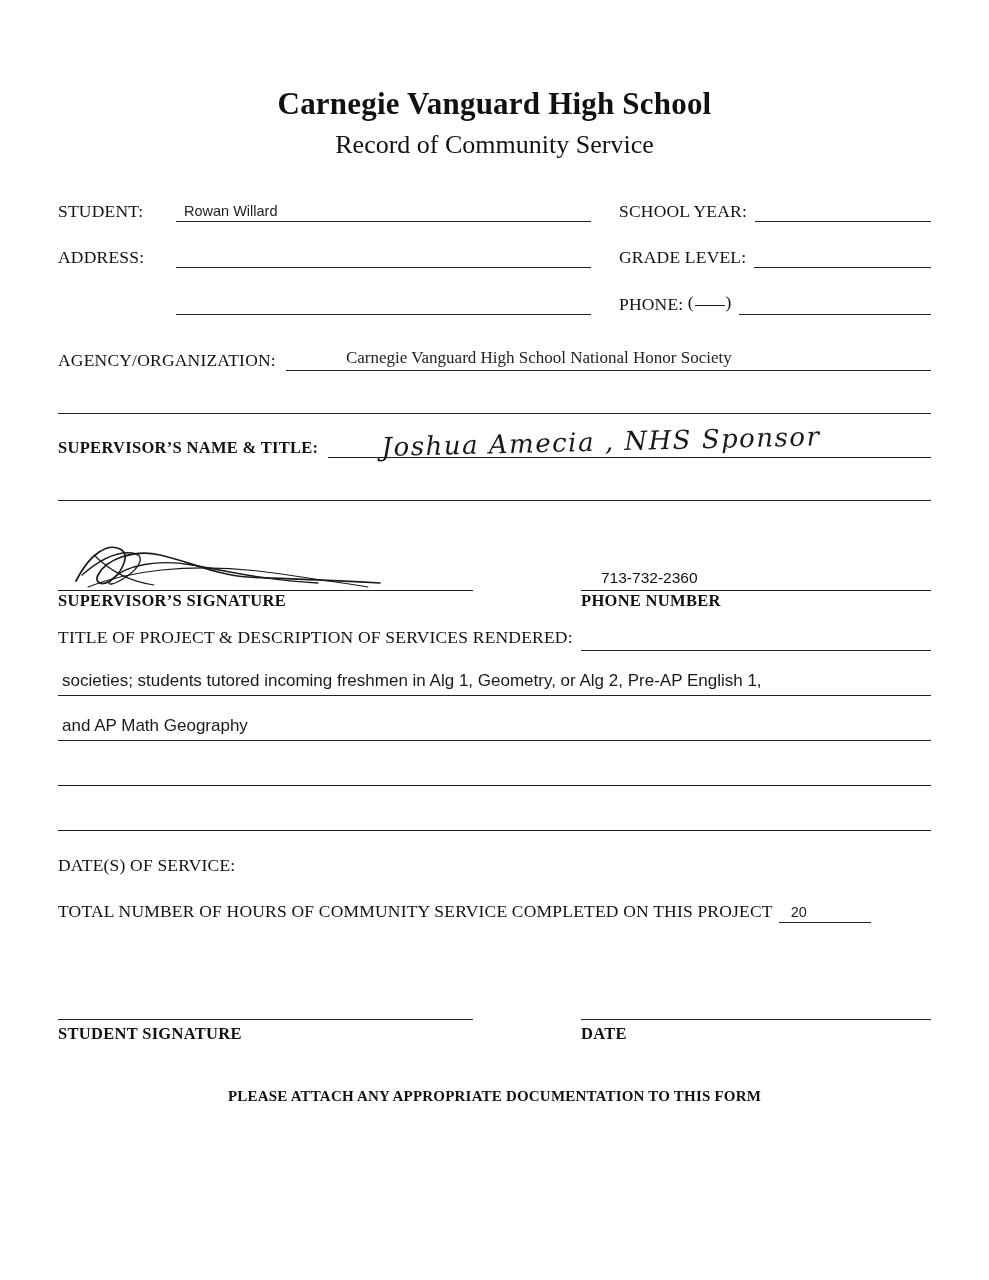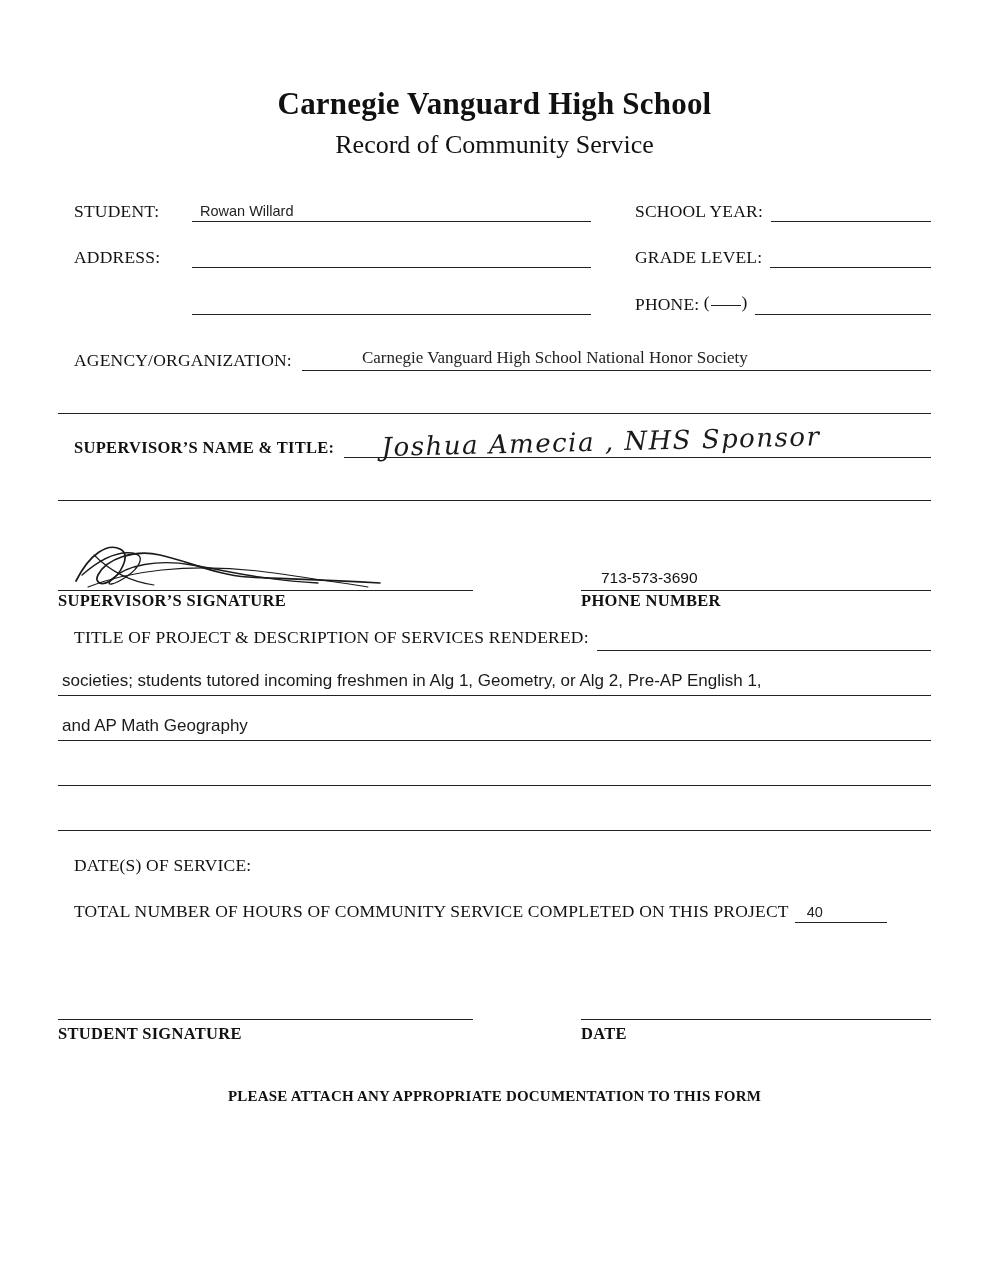--- a/index.html
+++ b/index.html
@@ -44,21 +44,20 @@
     display: flex;
     align-items: flex-end;
     position: relative;
   }
   .label {
     font-size: 17.5px;
     letter-spacing: .2px;
     white-space: nowrap;
     line-height: 1;
     padding-bottom: 2px;
-    margin-left: 16px;
   }
   .fill {
     flex: 1 1 auto;
     border-bottom: 1.3px solid #222;
     height: 21px;
     position: relative;
   }
   .fill .val {
     position: absolute;
     left: 8px;
@@ -358,21 +357,21 @@
       <svg class="scribble" viewBox="0 0 330 62">
         <path d="M8 46 C 22 18, 40 8, 52 14 C 64 20, 52 40, 42 46 C 34 51, 26 48, 30 40 C 38 24, 66 14, 92 20 C 120 26, 148 40, 180 42 C 215 44, 250 44, 312 48" fill="none" stroke="#1a1a1a" stroke-width="1.7" stroke-linecap="round"></path>
         <path d="M14 40 C 30 26, 48 16, 64 18 C 80 20, 70 34, 58 42 C 46 50, 36 52, 44 44 C 58 30, 90 24, 124 30 C 160 36, 200 46, 250 48" fill="none" stroke="#1a1a1a" stroke-width="1.3" stroke-linecap="round"></path>
         <path d="M20 52 C 60 36, 120 28, 190 36 C 230 41, 260 46, 300 52" fill="none" stroke="#1a1a1a" stroke-width="1.1" stroke-linecap="round"></path>
         <path d="M26 20 C 40 34, 58 46, 86 50" fill="none" stroke="#1a1a1a" stroke-width="1.1" stroke-linecap="round"></path>
       </svg>
       <div class="sigline"></div>
       <div class="caption">SUPERVISOR’S SIGNATURE</div>
     </div>
     <div class="sig-right">
-      <div class="phoneval">713-573-3690</div>
+      <div class="phoneval">713-732-2360</div>
       <div class="sigline"></div>
       <div class="caption">PHONE NUMBER</div>
     </div>
   </div>
 
   <div class="project">
     <div class="project-head">
       <span class="label">TITLE OF PROJECT &amp; DESCRIPTION OF SERVICES RENDERED:</span>
       <span class="fill"></span>
     </div>
@@ -390,21 +389,21 @@
     </div>
   </div>
 
   <div class="dates">
     <span class="label">DATE(S) OF SERVICE:</span>
   </div>
 
   <div class="hours">
     <span class="label">TOTAL NUMBER OF HOURS OF COMMUNITY SERVICE COMPLETED ON THIS PROJECT</span>
     <span class="fill">
-      <span class="val">40</span>
+      <span class="val">20</span>
     </span>
   </div>
 
   <div class="footer-sigs">
     <div class="fs-col one">
       <div class="fs-line"></div>
       <div class="fs-caption">STUDENT SIGNATURE</div>
     </div>
     <div class="fs-col two">
       <div class="fs-line"></div>

